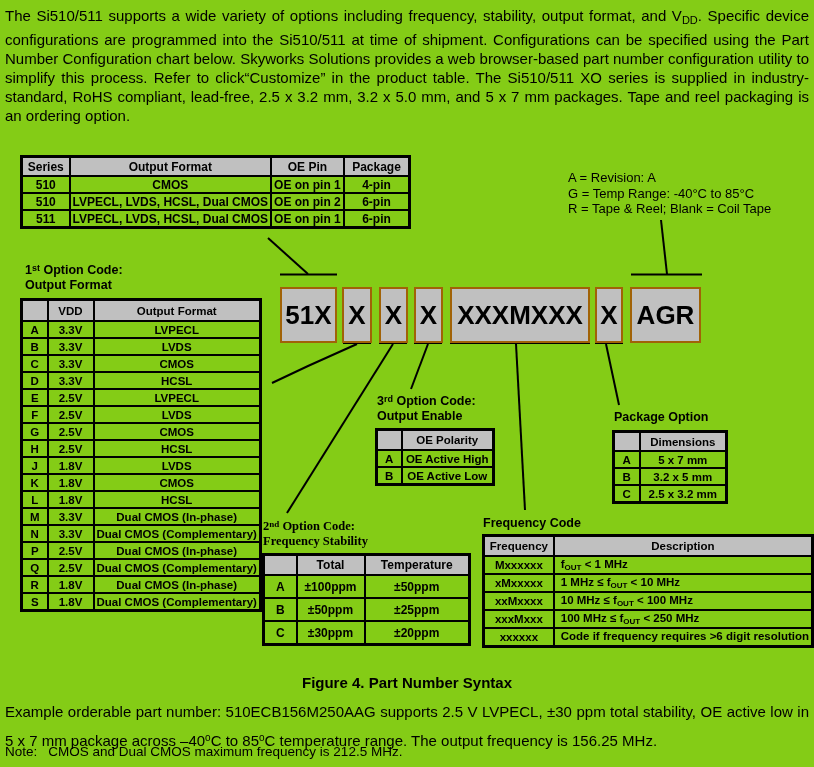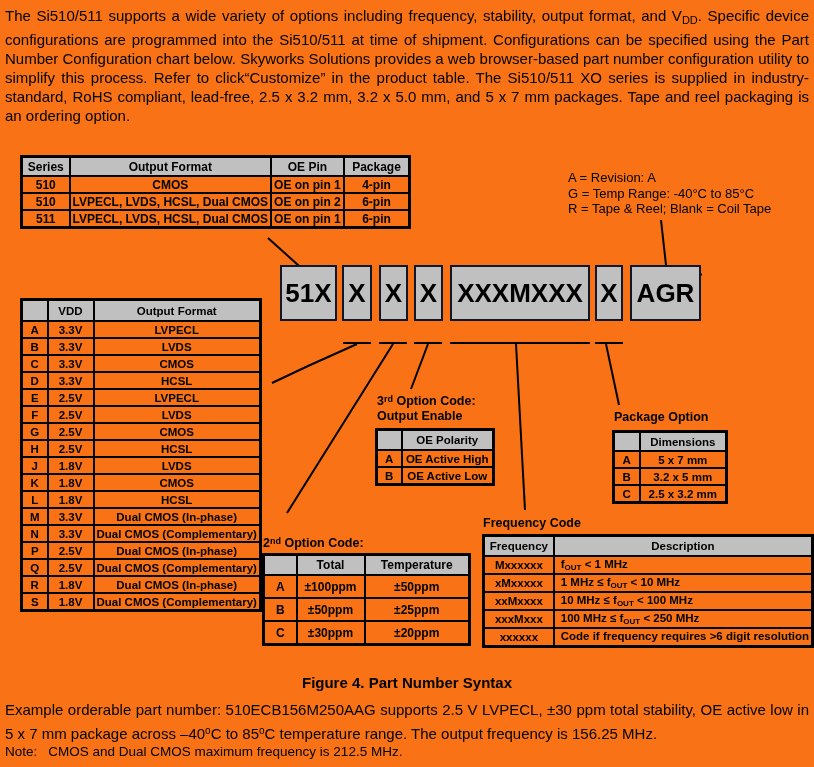--- a/index.html
+++ b/index.html
@@ -1,17 +1,17 @@
 <!DOCTYPE html>
 <html><head>
 <meta charset="utf-8">
 <style>
   html,body { margin:0; padding:0; background:#fff; }
   body { font-family:"Liberation Sans","DejaVu Sans",sans-serif; color:#000; }
-  .page { position:relative; width:814px; height:767px; background:#f97316; overflow:hidden; }
+  .page { position:relative; width:814px; height:767px; background:#84cc16; overflow:hidden; }
 
   .para { position:absolute; text-align:justify; }
   .intro { left:5px; top:6px; width:804px; font-size:15px; line-height:19px; }
   .intro sub { font-size:11px; vertical-align:-3px; }
 
   svg.overlay { position:absolute; left:0; top:0; pointer-events:none; }
 
   table.dt { position:absolute; border-collapse:collapse; table-layout:fixed; border:3px solid #000;padding-left:13px; }
   .dt th, .dt td { border:2px solid #000; font-weight:bold; text-align:center; padding:0 2px; white-space:nowrap; overflow:hidden; }
   .dt th { background:#c0c0c0; }
@@ -40,27 +40,27 @@
   .t-freq th { height:18px; }
   .t-freq td { height:16px; }
   .t-freq td.desc { text-align:left; padding-left:6px; }
   .t-freq sub { font-size:8px; vertical-align:-2px; }
 
   .tlabel { position:absolute; font-weight:bold; font-size:12.5px; line-height:15px; white-space:nowrap; }
   .tlabel sup { font-size:9px; vertical-align:3px; }
 
   .annotation { position:absolute; left:568px; top:170px; font-weight:normal; font-size:13px; line-height:15.5px; white-space:nowrap; }
 
-  .pnbox { position:absolute; top:265px; height:52px; background:#c0c0c0; border:2px solid #0f172a;
+  .pnbox { position:absolute; top:287px; height:52px; background:#c0c0c0; border:2px solid #a16207;
            display:flex; align-items:center; justify-content:center;
            font-weight:bold; font-size:26px; letter-spacing:0; }
 
   .caption { position:absolute; left:0; right:0; top:674px; text-align:center; font-weight:bold; font-size:15px; }
 
-  .example { left:5px; top:699px; width:804px; font-size:15px; line-height:21px; }
+  .example { left:5px; top:699px; width:804px; font-size:15px; line-height:26px; }
   .example sup { font-size:10px; vertical-align:5px; }
 
   .noteline { position:absolute; left:5px; top:744px; font-size:13.5px; }
   .noteline .nlabel { font-weight:normal; }
   .noteline .ntext { margin-left:11px; }
 </style>
 </head>
 <body>
 
 <div class="page">
@@ -128,20 +128,21 @@
   </div>
 
   <div class="pnbox" style="left:280px;width:53px;">51X</div>
   <div class="pnbox" style="left:342px;width:26px;">X</div>
   <div class="pnbox" style="left:379px;width:25px;">X</div>
   <div class="pnbox" style="left:414px;width:25px;">X</div>
   <div class="pnbox" style="left:450px;width:136px;">XXXMXXX</div>
   <div class="pnbox" style="left:595px;width:24px;">X</div>
   <div class="pnbox" style="left:630px;width:67px;">AGR</div>
 
+  <div class="tlabel" style="left:25px;top:261px;"><span>1</span><sup>st</sup><span> Option Code:</span><br><span>Output Format</span></div>
   <table class="dt t-opt1">
     <colgroup>
         <col style="width:26px">
         <col style="width:46px">
         <col style="width:156px">
       </colgroup>
     <thead>
       <tr>
         <th class="blank"></th>
         <th>VDD</th>
@@ -282,21 +283,21 @@
           <td>B</td>
           <td>3.2 x 5 mm</td>
         </tr>
         <tr>
           <td>C</td>
           <td>2.5 x 3.2 mm</td>
         </tr>
       </tbody>
   </table>
 
-  <div class="tlabel" style="left:263px;top:534px;"><span>2</span><sup>nd</sup><span> Option Code:</span><br><span>Frequency Stability</span></div>
+  <div class="tlabel" style="left:263px;top:517px;font-family:Liberation Serif, serif;"><span>2</span><sup>nd</sup><span> Option Code:</span><br><span>Frequency Stability</span></div>
   <table class="dt t-opt2">
     <colgroup>
         <col style="width:33px">
         <col style="width:68px">
         <col style="width:105px">
       </colgroup>
     <thead>
       <tr>
         <th class="blank"></th>
         <th>Total</th>

